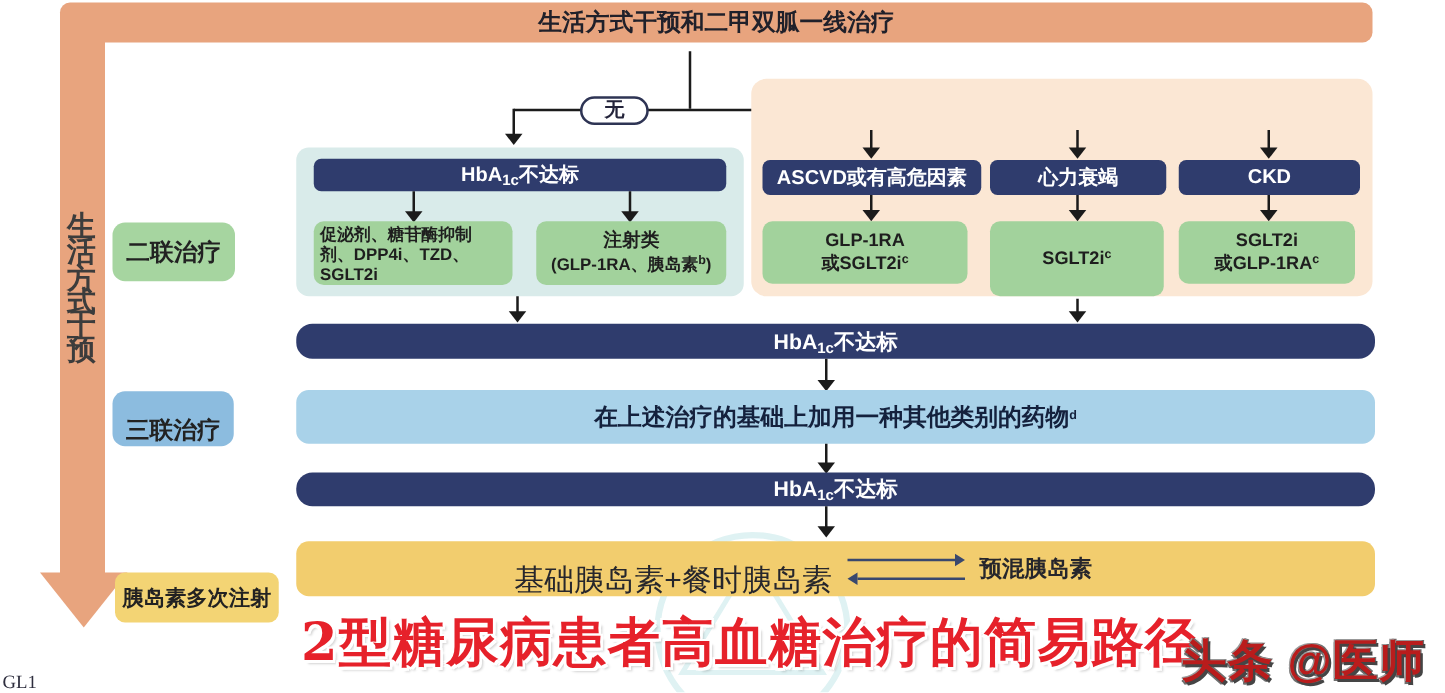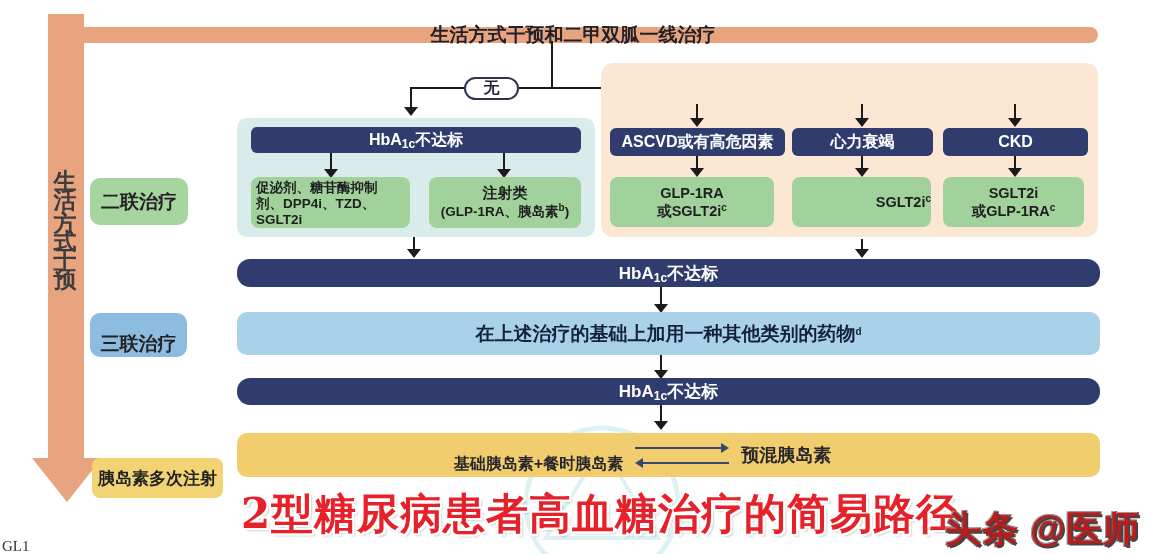--- a/index.html
+++ b/index.html
@@ -38,21 +38,21 @@
 </head>
 <body>
 
 <div id="stage">
 
   <svg width="220" height="150" style="position:absolute;left:492px;top:408px;opacity:0.15;">
     <circle cx="110" cy="96" r="76" fill="none" stroke="#2aa7ad" stroke-width="5"></circle>
     <path d="M110 38 L166 130 L54 130 Z" fill="none" stroke="#2aa7ad" stroke-width="4"></path>
   </svg>
 
-  <div class="ab orange flexc" style="left:48px;top:27px;width:1050px;height:16px;border-radius:8px;">
+  <div class="ab orange flexc" style="left:48px;top:2px;width:1050px;height:32px;border-radius:8px;">
     <span style="font-size:19px;font-weight:bold;color:#20202a;">生活方式干预和二甲双胍一线治疗</span>
   </div>
   <div class="ab orange" style="left:48px;top:14px;width:36px;height:446px;"></div>
   <div class="ab" style="left:32px;top:458px;width:0;height:0;border-left:35px solid transparent;border-right:35px solid transparent;border-top:44px solid #E8A47E;"></div>
   <div class="ab" style="left:48px;top:150px;width:36px;height:310px;display:flex;justify-content:center;">
     <span style="writing-mode:vertical-rl;text-orientation:upright;font-size:23px;font-weight:bold;letter-spacing:20px;color:#3c3c3c;">生活方式干预</span>
   </div>
 
   <div class="vl" style="left:551px;top:41px;height:46px;"></div>
   <div class="hl" style="left:411px;top:87px;width:241px;"></div>
@@ -110,21 +110,21 @@
   <div class="ad" style="left:690px;top:168px;"></div>
   <div class="vl" style="left:861px;top:156px;height:13px;"></div>
   <div class="ad" style="left:855px;top:168px;"></div>
   <div class="vl" style="left:1014px;top:156px;height:13px;"></div>
   <div class="ad" style="left:1008px;top:168px;"></div>
 
   <div class="ab gb flexc" style="left:610px;top:177px;width:164px;height:50px;flex-direction:column;font-size:14.5px;line-height:1.25;">
     <span class="line"><span>GLP-1RA</span><sup></sup></span>
     <span class="line"><span>或SGLT2i</span><sup>c</sup></span>
   </div>
-  <div class="ab gb flexc" style="left:792px;top:177px;width:139px;height:50px;flex-direction:column;font-size:14.5px;line-height:1.25;align-items:flex-end;">
+  <div class="ab gb flexc" style="left:792px;top:177px;width:139px;height:60px;flex-direction:column;font-size:14.5px;line-height:1.25;">
     <span class="line"><span>SGLT2i</span><sup>c</sup></span>
     <span class="line"><span></span><sup></sup></span>
   </div>
   <div class="ab gb flexc" style="left:943px;top:177px;width:141px;height:50px;flex-direction:column;font-size:14.5px;line-height:1.25;">
     <span class="line"><span>SGLT2i</span><sup></sup></span>
     <span class="line"><span>或GLP-1RA</span><sup>c</sup></span>
   </div>
 
   <div class="vl" style="left:413px;top:237px;height:13px;"></div>
   <div class="ad" style="left:407px;top:249px;"></div>
@@ -150,21 +150,21 @@
   <div class="ab nb flexc" style="left:237px;top:378px;width:863px;height:27px;border-radius:13px;font-size:17px;">
     <span>
       <span>HbA</span><sub>1c</sub><span>不达标</span>
     </span>
   </div>
   <div class="vl" style="left:660px;top:405px;height:17px;"></div>
   <div class="ad" style="left:654px;top:421px;"></div>
 
   <div class="ab flexc" style="left:237px;top:433px;width:863px;height:44px;background:#F2CD6E;border-radius:10px;">
     <div class="flexc" style="transform:translateX(-26px);">
-      <span style="font-size:16px;font-weight:bold;color:#26262c;margin-top:18px;">基础胰岛素+餐时胰岛素</span>
+      <span style="font-size:24px;font-weight:normal;color:#26262c;margin-top:18px;">基础胰岛素+餐时胰岛素</span>
       <div class="dbl">
         <div class="dar">
             <div class="dline"></div>
             <div class="dhr"></div>
           </div>
         <div class="dar">
             <div class="dhl"></div>
             <div class="dline"></div>
           </div>
       </div>

